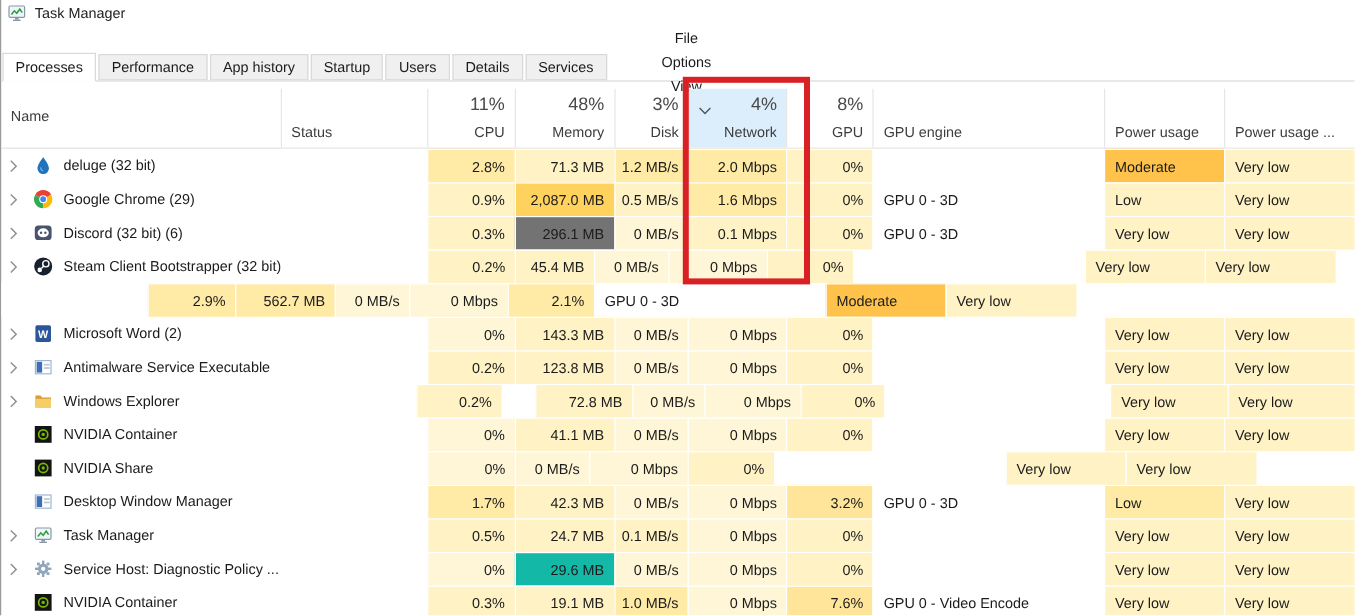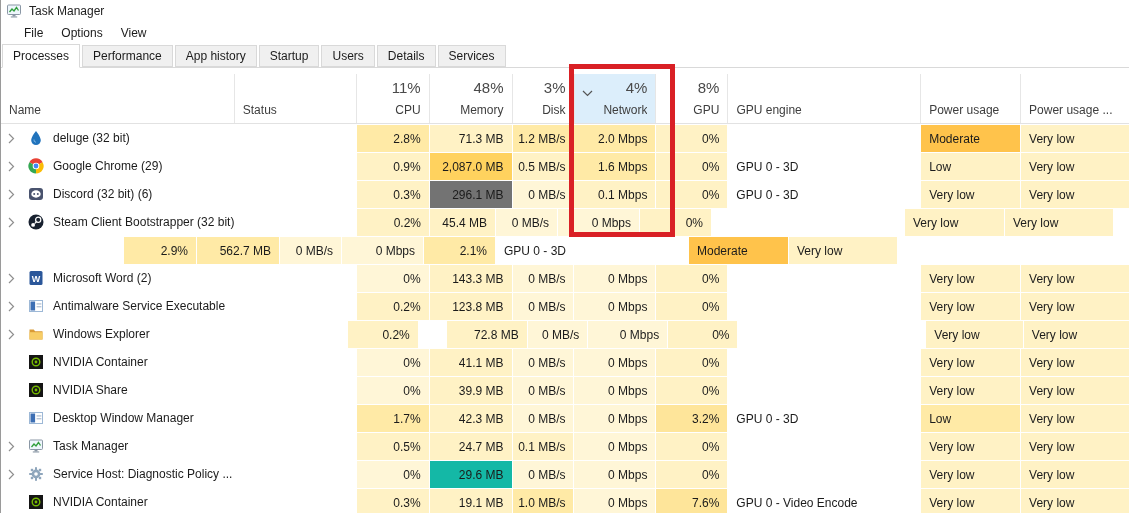--- a/index.html
+++ b/index.html
@@ -7,35 +7,35 @@
     font-family:"Liberation Sans", sans-serif; color:#1b1b1b; }
   .window { position:relative; width:1129px; height:513px; background:#fff;
     border-left:1px solid #9a9a9a; overflow:hidden; }
 
   
   .titlebar { height:22px; display:flex; align-items:center; gap:7px; padding-left:5px; }
   .titlebar .title { font-size:12px; color:#222; }
   .appicon { width:16px; height:16px; display:inline-flex; }
 
   
-  .menubar { height:22px; display:flex; align-items:center; padding-left:14px; }
+  .menubar { height:22px; display:flex; align-items:center; padding-left:14px;flex-direction:column; }
   .menu-item { font-size:12px; padding:3px 9px; cursor:default; }
 
   
   .tabstrip { height:24px; display:flex; align-items:flex-end; border-bottom:1px solid #d9d9d9; }
   .tab { height:22px; display:flex; align-items:center; padding:0 10px; font-size:12px;
     background:#f0f0f0; border:1px solid #d9d9d9; margin-left:2px; position:relative; }
   .tab:first-child { margin-left:1px; }
   .tab.active { background:#fff; height:24px; border-bottom:1px solid #fff; margin-bottom:-1px; z-index:2; }
 
   
   .header-row { display:flex; height:50px; margin-top:6px; border-bottom:1px solid #e2e2e2; }
   .hcell { position:relative; display:flex; flex-direction:column; justify-content:flex-end;
     padding:3px 8px 6px 8px; border-left:1px solid #e6e6e6; }
-  .hcell:first-child { border-left:none; }
+  .hcell:first-child { border-left:none;justify-content:center; }
   .hcell.right { align-items:flex-end; }
   .htotal { font-size:15px; color:#4a4a4a; position:absolute; top:5px; right:8px; white-space:nowrap; }
   .hlabel { font-size:12px; color:#3d3d3d; white-space:nowrap; overflow:hidden; }
   .sort-icon { position:absolute; left:7px; top:9px; }
 
   
   .rows { }
   .prow { display:flex; height:28px; }
   .cell { height:28px; }
   .name-cell { display:flex; align-items:center; padding-left:7px; overflow:hidden; }
@@ -346,21 +346,20 @@
             <svg width="16" height="16" viewBox="0 0 16 16">
               <rect x="1" y="1" width="14" height="14" fill="#141414"></rect>
               <circle cx="8" cy="8" r="3.8" fill="none" stroke="#76b900" stroke-width="1.4"></circle>
               <circle cx="8" cy="8" r="1.4" fill="#76b900"></circle>
             </svg>
           </span>
           <span class="pname">NVIDIA Share</span>
         </div>
         <div class="cell vcell left" style="width: 122px;"></div>
         <div class="cell vcell right" style="width: 73px; background: rgb(255, 246, 215);">0%</div>
-        <div class="cell vcell right" style="width: 83px; background: rgb(255, 242, 197);">39.9 MB</div>
         <div class="cell vcell right" style="width: 62px; background: rgb(255, 246, 215);">0 MB/s</div>
         <div class="cell vcell right" style="width: 82px; background: rgb(255, 246, 215);">0 Mbps</div>
         <div class="cell vcell right" style="width: 72px; background: rgb(255, 242, 197);">0%</div>
         <div class="cell vcell left" style="width: 193px;"></div>
         <div class="cell vcell left" style="width: 100px; background: rgb(255, 242, 197);">Very low</div>
         <div class="cell vcell left" style="width: 109px; background: rgb(255, 242, 197);">Very low</div>
       </div>
       <div class="prow">
         <div class="cell name-cell" style="width: 233px;">
           <span class="chev"></span>

